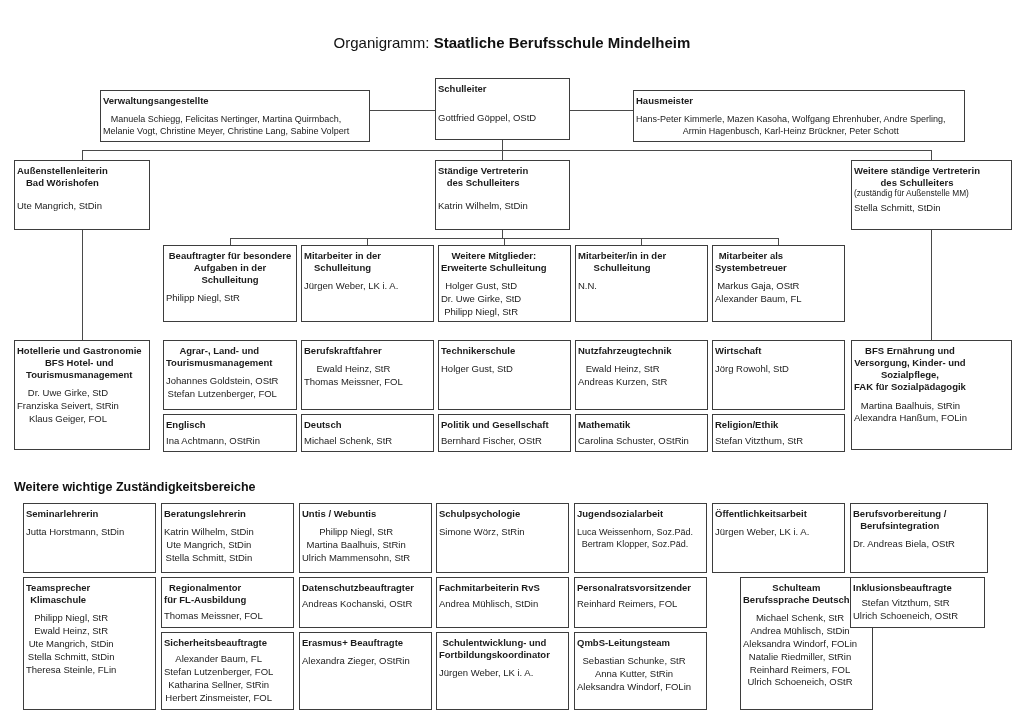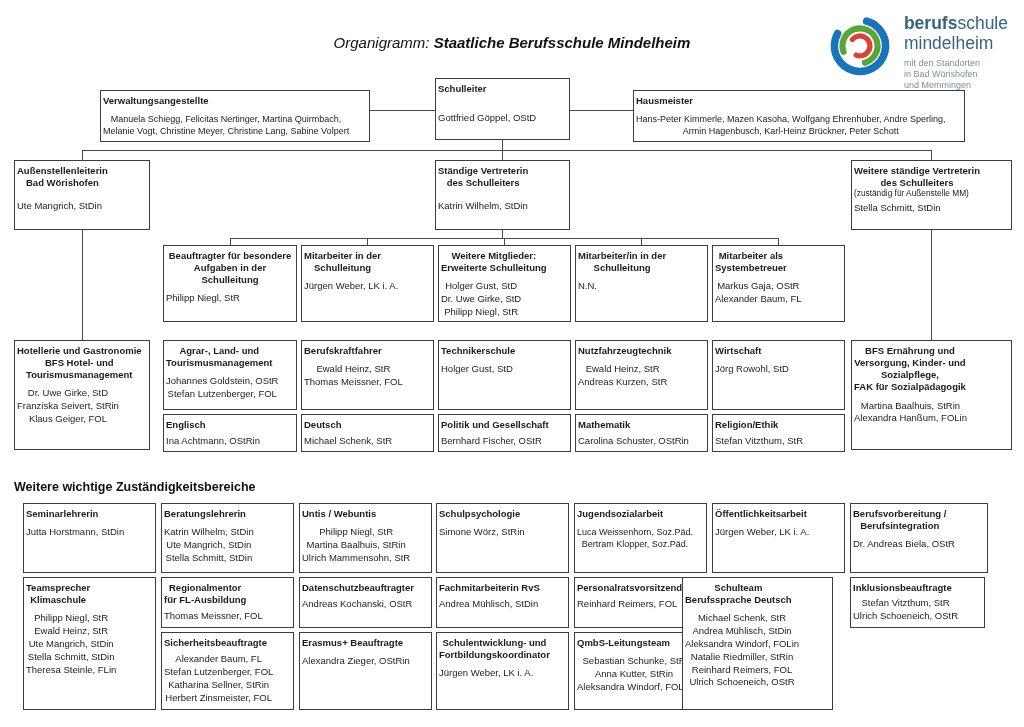--- a/index.html
+++ b/index.html
@@ -1,18 +1,18 @@
 <!DOCTYPE html>
 <html><head>
 <meta charset="utf-8">
 <style>
   html,body{margin:0;padding:0;background:#ffffff;}
   body{font-family:"Liberation Sans",sans-serif;color:#1f1f1f;}
   .canvas{position:relative;width:1024px;height:727px;background:#fff;overflow:hidden;}
-  .page-title{position:absolute;left:0;top:34px;width:1024px;text-align:center;font-size:15px;color:#111;font-style:italic;}
+  .page-title{position:absolute;left:0;top:34px;width:1024px;text-align:center;font-size:15px;color:#111;}
   .page-title b{font-weight:bold;}
   .box{position:absolute;box-sizing:border-box;border:1.5px solid #3d3d3d;background:#fff;
        display:flex;flex-direction:column;align-items:flex-start;text-align:center;
        padding:4px 2px 2px;}
   .box-title{font-weight:bold;font-size:9.5px;line-height:1.28;white-space:pre-line;color:#1b1b1b;}
   .box-sub{font-size:8.3px;line-height:1.2;margin-top:0;color:#222;}
   .box-names{font-size:9.5px;line-height:1.35;white-space:pre-line;margin-top:6px;color:#222;}
   .line{position:absolute;background:#4a4a4a;}
   .section-header{position:absolute;font-weight:bold;font-size:12.5px;color:#111;}
   .logo{position:absolute;right:16px;top:8px;display:flex;align-items:flex-start;gap:8px;}
@@ -24,34 +24,20 @@
 </style>
 </head>
 <body>
 
 <div class="canvas">
 
   <div class="page-title">
     <span>Organigramm: </span><b>Staatliche Berufsschule Mindelheim</b>
   </div>
 
-  <div class="logo">
-    <svg width="72" height="72" viewBox="0 0 76 76">
-      <circle cx="38" cy="40" r="27" fill="none" stroke="#1a74b5" stroke-width="8" stroke-linecap="round" stroke-dasharray="133 37" transform="rotate(-75 38 40)"></circle>
-      <circle cx="38" cy="40" r="18.5" fill="none" stroke="#59a53b" stroke-width="6.5" stroke-linecap="round" stroke-dasharray="88 29" transform="rotate(160 38 40)"></circle>
-      <circle cx="38" cy="40" r="10.5" fill="none" stroke="#d6453a" stroke-width="5.5" stroke-linecap="round" stroke-dasharray="46 20" transform="rotate(-140 38 40)"></circle>
-    </svg>
-    <div class="logo-text">
-      <div class="logo-brand"><span class="b">berufs</span><span>schule</span></div>
-      <div class="logo-line2">mindelheim</div>
-      <div class="logo-tagline">mit den Standorten
-in Bad Wörishofen
-und Memmingen</div>
-    </div>
-  </div>
 
   <div class="line" style="left:370px;top:110px;width:65px;height:1px"></div>
   <div class="line" style="left:570px;top:110px;width:63px;height:1px"></div>
   <div class="line" style="left:502px;top:140px;width:1px;height:20px"></div>
   <div class="line" style="left:82px;top:150px;width:850px;height:1px"></div>
   <div class="line" style="left:82px;top:150px;width:1px;height:10px"></div>
   <div class="line" style="left:931px;top:150px;width:1px;height:10px"></div>
   <div class="line" style="left:502px;top:230px;width:1px;height:9px"></div>
   <div class="line" style="left:230px;top:238px;width:549px;height:1px"></div>
   <div class="line" style="left:230px;top:238px;width:1px;height:7px"></div>
@@ -269,21 +255,21 @@
     <div class="box-title">Personalratsvorsitzender</div>
     <div class="box-names" style="margin-top:4px">Reinhard Reimers, FOL</div>
   </div>
   <div class="box" style="left:574px;top:632px;width:133px;height:78px">
     <div class="box-title">QmbS-Leitungsteam</div>
     <div class="box-names">Sebastian Schunke, StR
 Anna Kutter, StRin
 Aleksandra Windorf, FOLin</div>
   </div>
 
-  <div class="box" style="left:682px;top:577px;width:151px;height:133px">
+  <div class="box" style="left:740px;top:577px;width:133px;height:133px">
     <div class="box-title">Schulteam
 Berufssprache Deutsch</div>
     <div class="box-names">Michael Schenk, StR
 Andrea Mühlisch, StDin
 Aleksandra Windorf, FOLin
 Natalie Riedmiller, StRin
 Reinhard Reimers, FOL
 Ulrich Schoeneich, OStR</div>
   </div>
 

